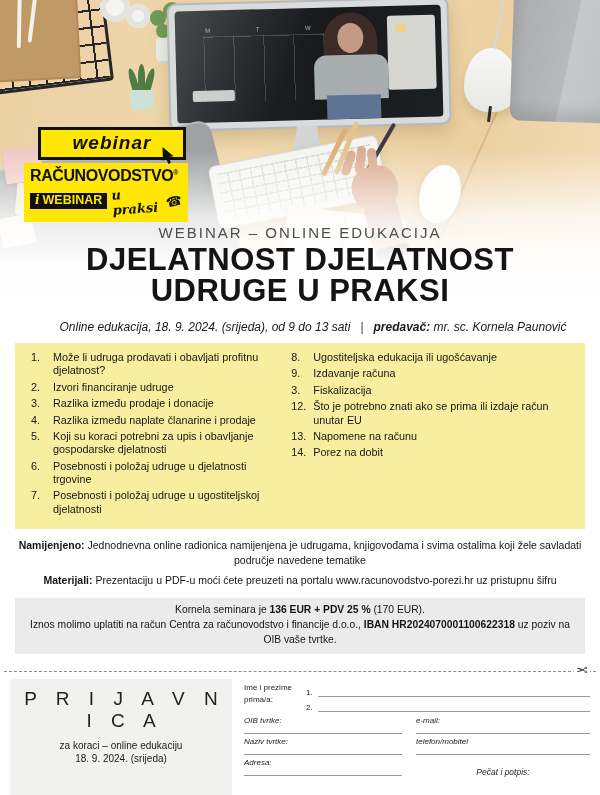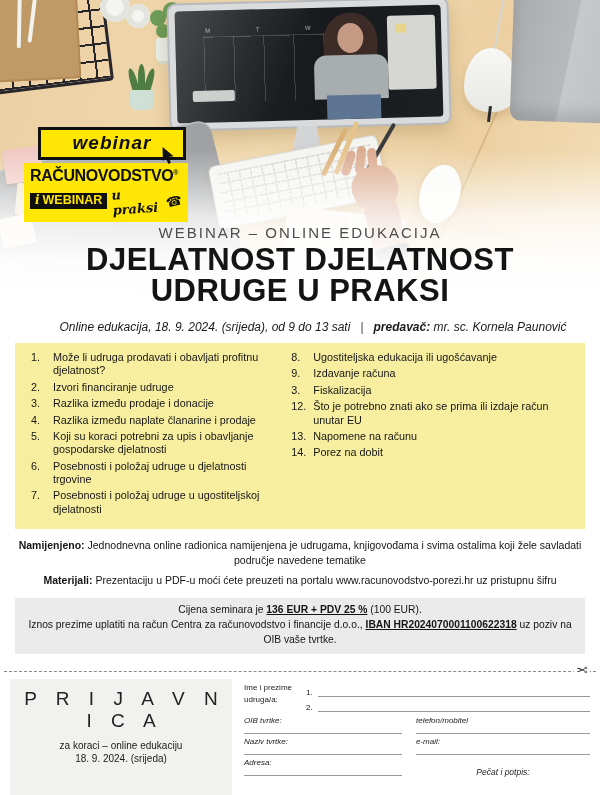--- a/index.html
+++ b/index.html
@@ -113,21 +113,21 @@
   .pn { flex:none; width:22px; }
   .pt { flex:1; }
 
   
   .audience { margin:9px 15px 0; font-size:10.5px; line-height:1.4; color:#141414;text-align:center; }
   .audience p + p { margin-top:5px; }
   .lead { font-weight:bold; }
 
   
   .price-box { margin:11px 15px 0; background:#ebebeb; padding:5px 12px 6px; text-align:center; font-size:10.3px; line-height:1.45; color:#141414; }
-  .price-box b { font-weight:bold;text-decoration:underline; }
+  .price-box b { font-weight:bold; }
 
   
   .cut-line { position:relative; margin:17px 4px 7px; border-top:1.6px dashed #8b8b8b; }
   .scissors { position:absolute; right:6px; top:-10px; font-size:14px; color:#333; display:inline-block; transform:scaleX(-1); background:#fff; padding:0 2px; }
 
   
   .form-section { display:flex; gap:12px; margin:0 10px; height:124px; }
   .prijavnica-box { flex:none; width:222px; background:#f1f1ef; text-align:center; padding-top:9px; }
   .prijavnica-title { font-size:19px; letter-spacing:7px; color:#222; padding-left:7px; }
   .prijavnica-sub { font-size:10px; margin-top:7px; line-height:1.35; color:#1a1a1a; }
@@ -330,43 +330,43 @@
         </ol>
     </div>
   </div>
 
   <div class="audience">
     <p><span class="lead">Namijenjeno:</span><span> Jednodnevna online radionica namijenjena je udrugama, knjigovođama i svima ostalima koji žele savladati područje navedene tematike</span></p>
     <p><span class="lead">Materijali:</span><span> Prezentaciju u PDF-u moći ćete preuzeti na portalu www.racunovodstvo-porezi.hr uz pristupnu šifru</span></p>
   </div>
 
   <div class="price-box">
-    <div><span>Cijena seminara je </span><b>136 EUR +  PDV 25 %</b><span> (100 EUR).</span></div>
-    <div><span>Iznos prezime uplatiti na račun Centra za računovodstvo i financije d.o.o., </span><b>IBAN HR2024070001100622318</b><span> uz poziv na OIB vaše tvrtke.</span></div>
+    <div><span>Kornela seminara je </span><b>136 EUR +  PDV 25 %</b><span> (170 EUR).</span></div>
+    <div><span>Iznos molimo uplatiti na račun Centra za računovodstvo i financije d.o.o., </span><b>IBAN HR2024070001100622318</b><span> uz poziv na OIB vaše tvrtke.</span></div>
   </div>
 
   <div class="cut-line">
     <span class="scissors">✂</span>
   </div>
 
   <div class="form-section">
     <div class="prijavnica-box">
       <div class="prijavnica-title">P R I J A V N I C A</div>
       <div class="prijavnica-sub">
         <div>za koraci – online edukaciju</div>
         <div>18. 9. 2024. (srijeda)</div>
       </div>
 
     </div>
 
     <div class="form-fields">
       <div class="name-row">
         <div class="name-label">
           <div>Ime i prezime</div>
-          <div>udruga/a:</div>
+          <div>prima/a:</div>
         </div>
         <div class="name-lines">
           <div class="num-line">
             <span class="no">1.</span>
             <span class="write-line"></span>
           </div>
           <div class="num-line">
             <span class="no">2.</span>
             <span class="write-line"></span>
           </div>
@@ -389,26 +389,26 @@
             <div class="field">
               <div class="field-label">Adresa:</div>
               <div class="field-line write-line"></div>
             </div>
 
           </div>
         <div class="fcol-right">
           <div>
 
               <div class="field">
-                <div class="field-label">telefon/mobitel</div>
+                <div class="field-label">e-mail:</div>
                 <div class="field-line write-line"></div>
               </div>
 
               <div class="field">
-                <div class="field-label">e-mail:</div>
+                <div class="field-label">telefon/mobitel</div>
                 <div class="field-line write-line"></div>
               </div>
             </div>
           <div class="stamp-label">Pečat i potpis:</div>
         </div>
       </div>
     </div>
   </div>
 
 </div>

